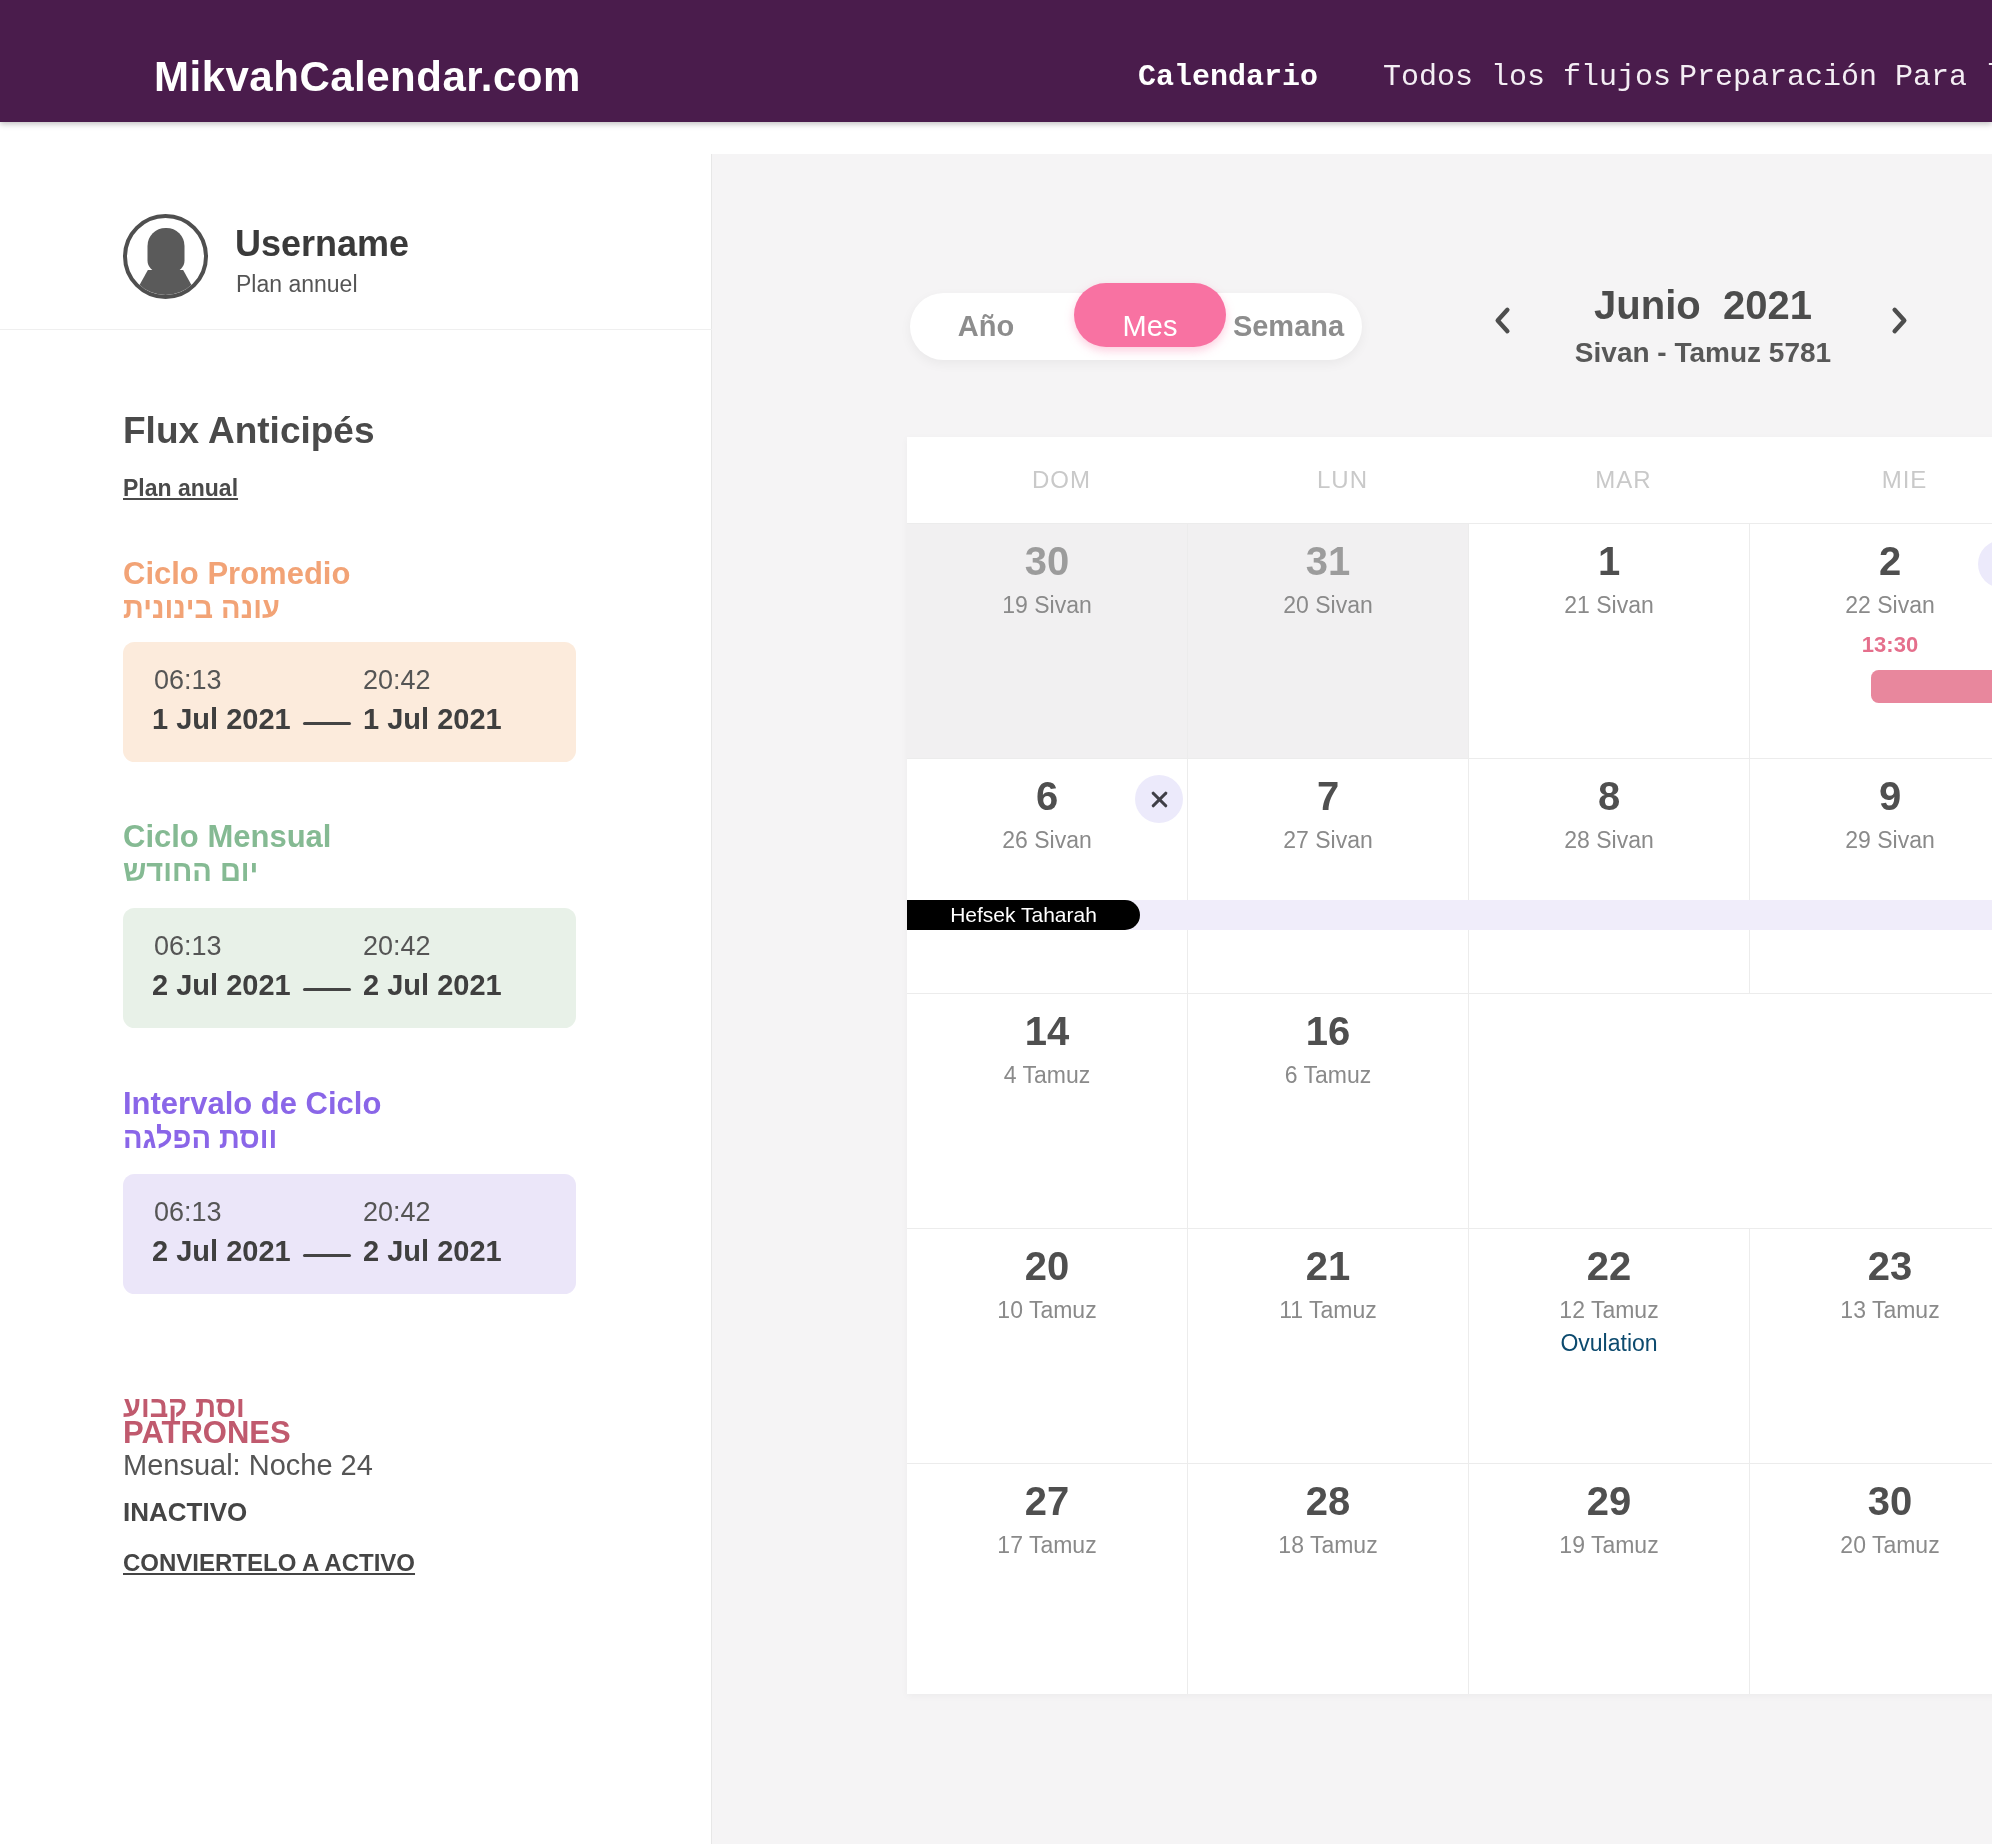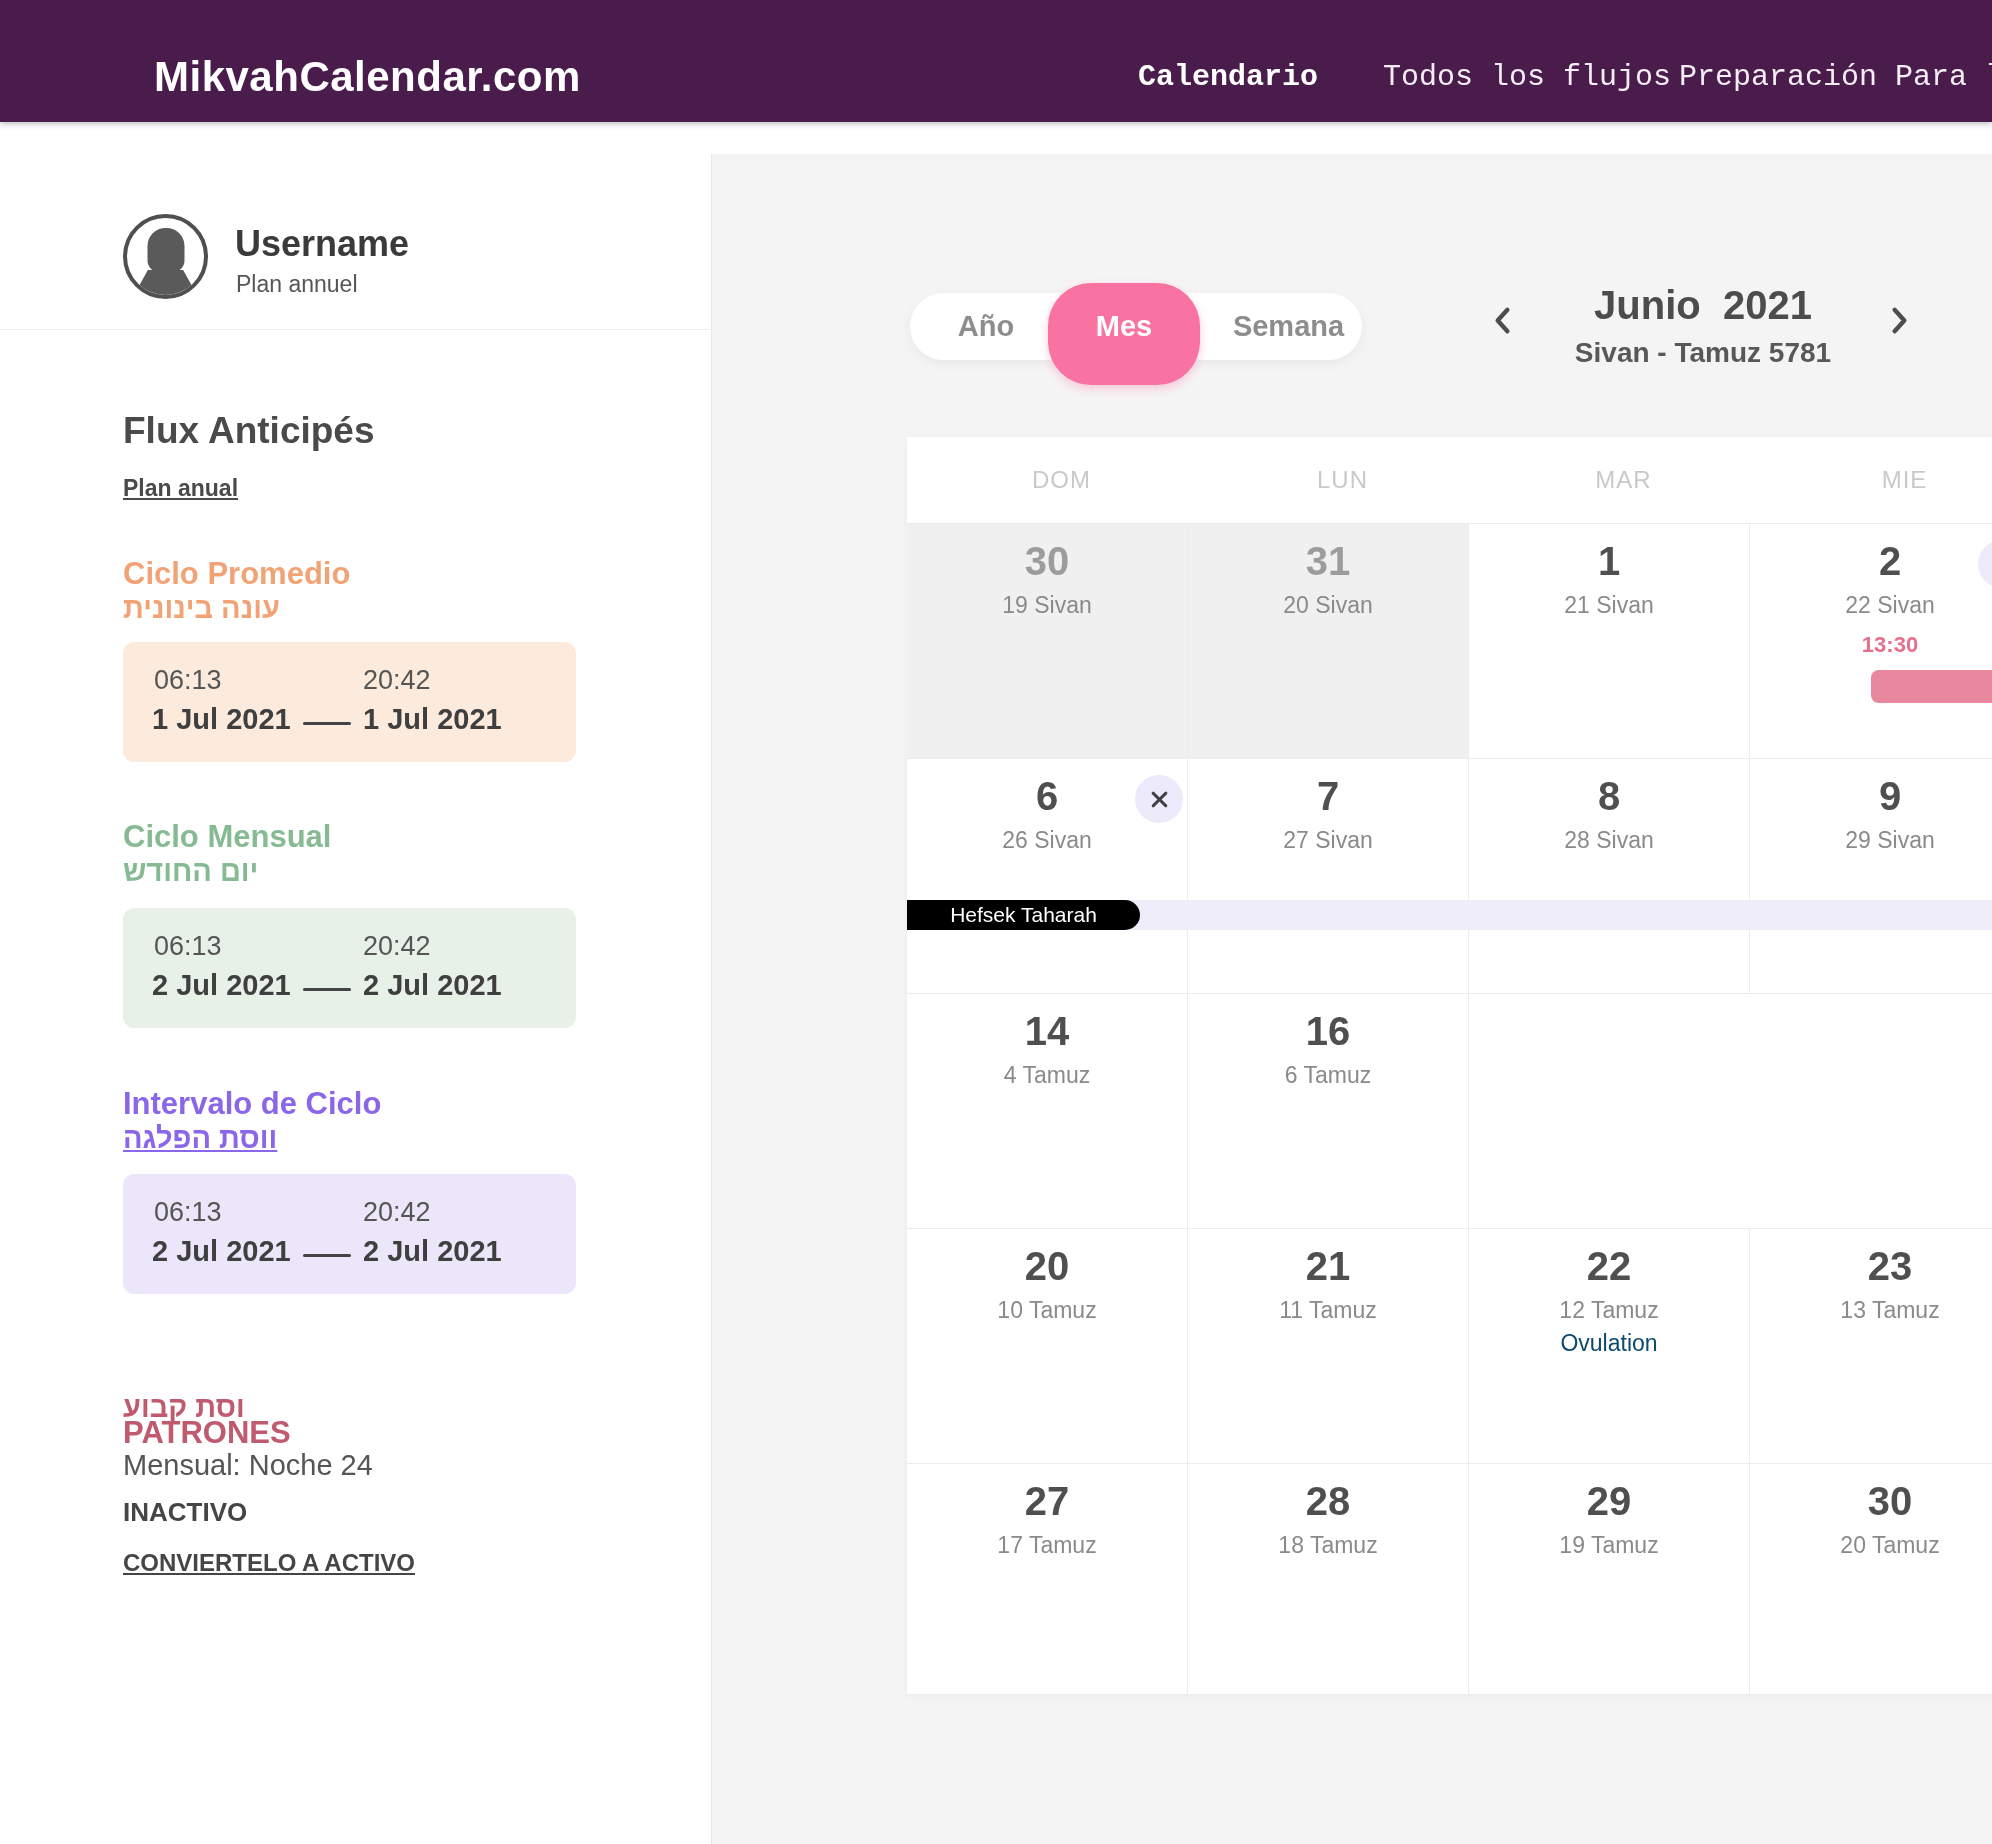--- a/index.html
+++ b/index.html
@@ -58,22 +58,22 @@
 
   
   .main { position:absolute; left:712px; top:154px; width:1281px; height:1691px;
           background:#f5f4f5; overflow:hidden; }
 
   .view-toggle { position:absolute; left:198px; top:139px; width:452px; height:67px;
                  background:#ffffff; border-radius:34px; box-shadow:0 3.8px 11.5px rgba(0,0,0,.05); }
   .view-opt { position:absolute; top:0; height:67px; line-height:67px; text-align:center;
               font-size:29px; font-weight:700; color:#8d8d8d; cursor:pointer; }
   .vo-ano { left:0; width:152px; } .vo-sem { left:304px; width:149px; }
-  .view-pill { position:absolute; left:138px; top:-9.6px; width:152px; height:102px; line-height:86px;
-               border-radius:43px; text-align:center; font-size:29px; font-weight:700; color:#ffffff;
+  .view-pill { position:absolute; left:164px; top:-9.6px; width:152px; height:64px; line-height:86px;
+               border-radius:43px; text-align:center; font-size:29px; font-weight:400; color:#ffffff;
                cursor:pointer; box-shadow:0 3.8px 9.6px rgba(248,114,162,.35); }
 
   .cal-nav { position:absolute; top:144px; width:44px; height:44px; cursor:pointer;
              display:flex; align-items:center; justify-content:center; }
   .nav-prev { left:769px; } .nav-next { left:1164px; }
   .month-title { position:absolute; left:799px; top:129px; width:384px; text-align:center;
                  font-size:40px; font-weight:700; color:#4c4c4c; white-space:pre; }
   .month-sub   { position:absolute; left:799px; top:183px; width:384px; text-align:center;
                  font-size:28px; font-weight:700; color:#585858; }
 
@@ -138,21 +138,21 @@
   <div class="cycle-hebrew cy2-h" dir="rtl" style="direction: rtl; color: rgb(133, 186, 147);">יום החודש</div>
   <div class="cycle-card cc2" style="background-color: rgb(232, 241, 232);">
     <div class="cc-t1">06:13</div>
     <div class="cc-t2">20:42</div>
     <div class="cc-d1">2 Jul 2021</div>
     <div class="cc-dash"></div>
     <div class="cc-d2">2 Jul 2021</div>
   </div>
 
   <div class="cycle-title cy3-t" style="color: rgb(138, 102, 232);">Intervalo de Ciclo</div>
-  <div class="cycle-hebrew cy3-h" dir="rtl" style="direction: rtl; color: rgb(138, 102, 232); text-decoration: underline;">ווסת הפלגה</div>
+  <div class="cycle-hebrew cy3-h" dir="rtl" style="direction: rtl; color: rgb(138, 102, 232);">ווסת הפלגה</div>
   <div class="cycle-card cc3" style="background-color: rgb(235, 230, 249);">
     <div class="cc-t1">06:13</div>
     <div class="cc-t2">20:42</div>
     <div class="cc-d1">2 Jul 2021</div>
     <div class="cc-dash"></div>
     <div class="cc-d2">2 Jul 2021</div>
   </div>
 
   <div class="pat-title" style="color: rgb(192, 90, 110);">PATRONES</div>
   <div class="pat-hebrew" dir="rtl" style="direction: rtl; color: rgb(192, 90, 110);">וסת קבוע</div>

